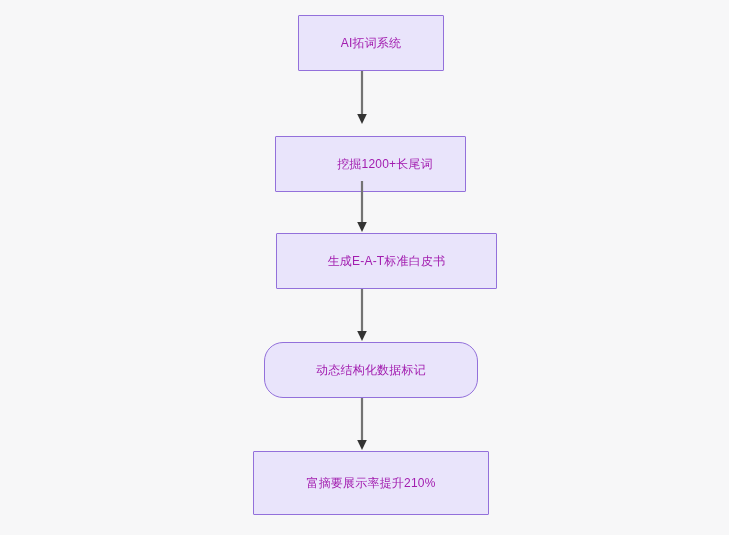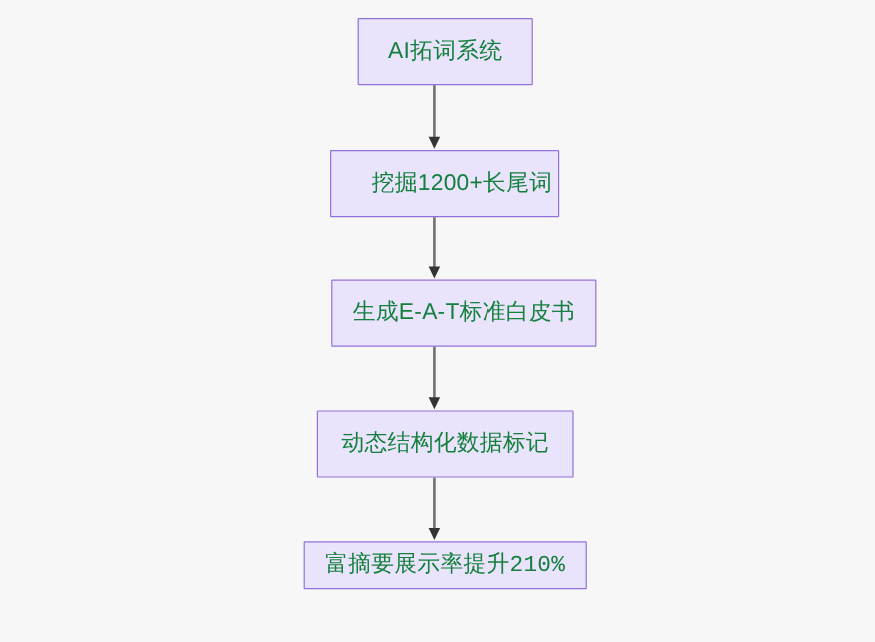--- a/index.html
+++ b/index.html
@@ -20,22 +20,22 @@
   }
   .node {
     position: absolute;
     box-sizing: border-box;
     background: #e9e4fb;
     border: 1.4px solid #9370db;
     border-radius: 1px;
     display: flex;
     align-items: center;
     justify-content: center;
-    color: #15803d;
-    font-size: 19px;
+    color: #a21caf;
+    font-size: 12px;
     line-height: 1.2;
     letter-spacing: 0.2px;
     white-space: nowrap;
   }
   .node-label {
     display: block;
     padding: 0 10px;
   }
   .edge {
     position: absolute;
@@ -56,21 +56,21 @@
     <span class="node-label">AI拓词系统</span>
   </div>
 
   <div class="edge" style="left:353px; top:71px; height:54px;">
     <svg width="18" height="54" viewBox="0 0 18 54">
       <line x1="9" y1="0" x2="9" y2="45" stroke="#737373" stroke-width="2.2"></line>
       <polygon points="9,53 4.2,43 13.8,43" fill="#333333"></polygon>
     </svg>
   </div>
 
-  <div class="node" style="left:275px; top:125px; width:191px; height:56px;padding-left:29px;">
+  <div class="node" style="left:275px; top:136px; width:191px; height:56px;padding-left:29px;">
     <span class="node-label">挖掘1200+长尾词</span>
   </div>
 
   <div class="edge" style="left:353px; top:181px; height:52px;">
     <svg width="18" height="52" viewBox="0 0 18 52">
       <line x1="9" y1="0" x2="9" y2="43" stroke="#737373" stroke-width="2.2"></line>
       <polygon points="9,51 4.2,41 13.8,41" fill="#333333"></polygon>
     </svg>
   </div>
 
@@ -78,28 +78,28 @@
     <span class="node-label">生成E-A-T标准白皮书</span>
   </div>
 
   <div class="edge" style="left:353px; top:289px; height:53px;">
     <svg width="18" height="53" viewBox="0 0 18 53">
       <line x1="9" y1="0" x2="9" y2="44" stroke="#737373" stroke-width="2.2"></line>
       <polygon points="9,52 4.2,42 13.8,42" fill="#333333"></polygon>
     </svg>
   </div>
 
-  <div class="node" style="left:264px; top:342px; width:214px; height:56px;">
+  <div class="node" style="left:264px; top:342px; width:214px; height:56px;border-radius:19px;">
     <span class="node-label">动态结构化数据标记</span>
   </div>
 
   <div class="edge" style="left:353px; top:398px; height:53px;">
     <svg width="18" height="53" viewBox="0 0 18 53">
       <line x1="9" y1="0" x2="9" y2="44" stroke="#737373" stroke-width="2.2"></line>
       <polygon points="9,52 4.2,42 13.8,42" fill="#333333"></polygon>
     </svg>
   </div>
 
-  <div class="node" style="left:253px; top:451px; width:236px; height:40px;font-family:Liberation Mono, monospace;">
+  <div class="node" style="left:253px; top:451px; width:236px; height:64px;">
     <span class="node-label">富摘要展示率提升210%</span>
   </div>
 
 </div>
 
 </body></html>

